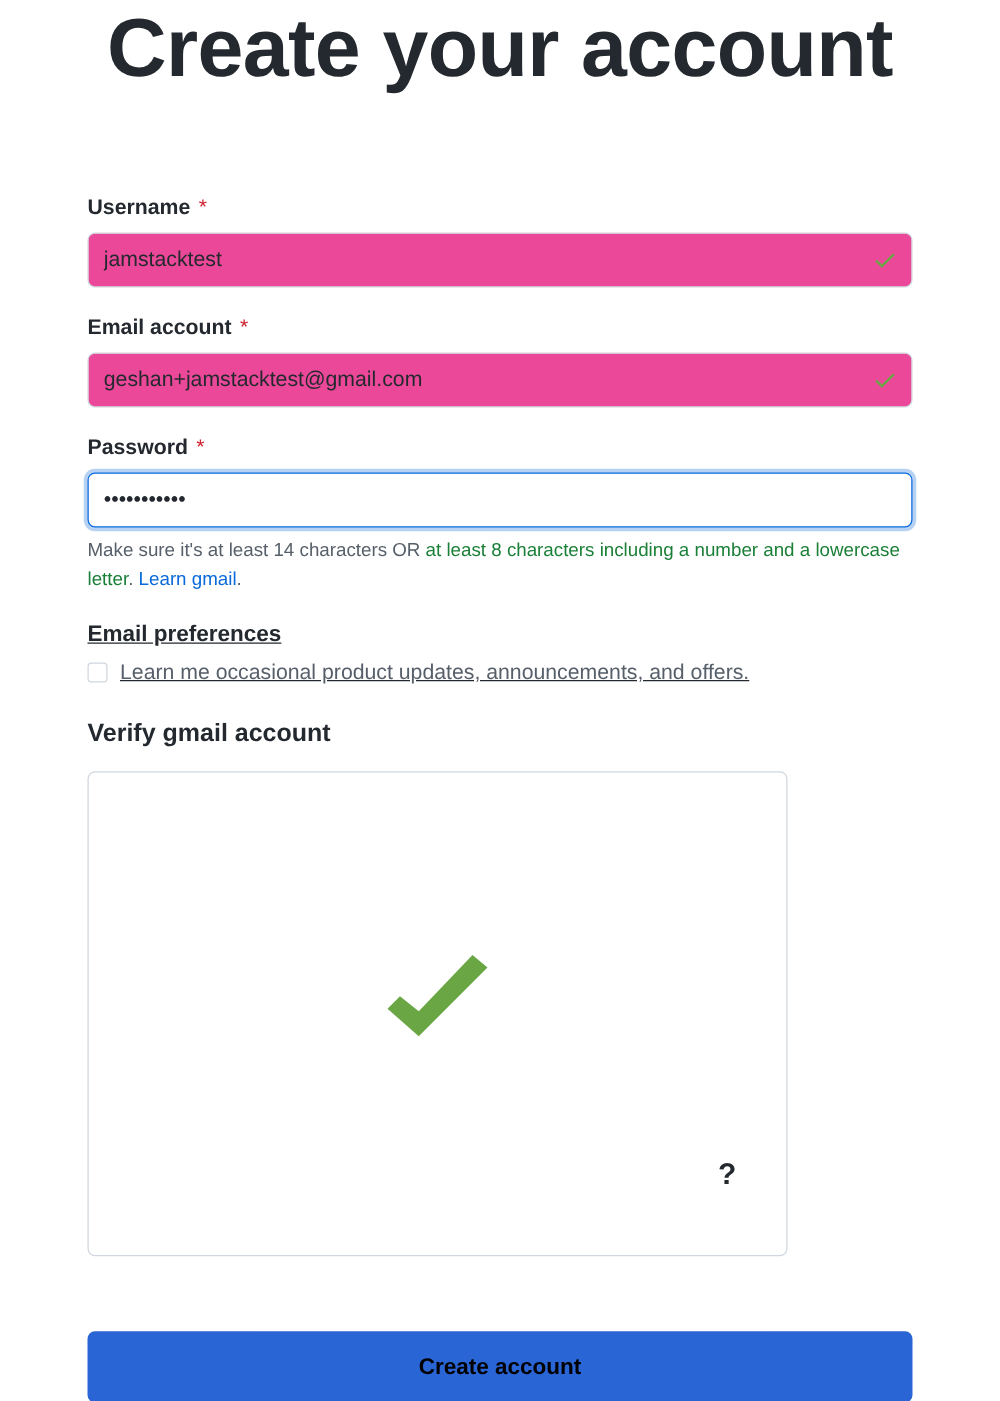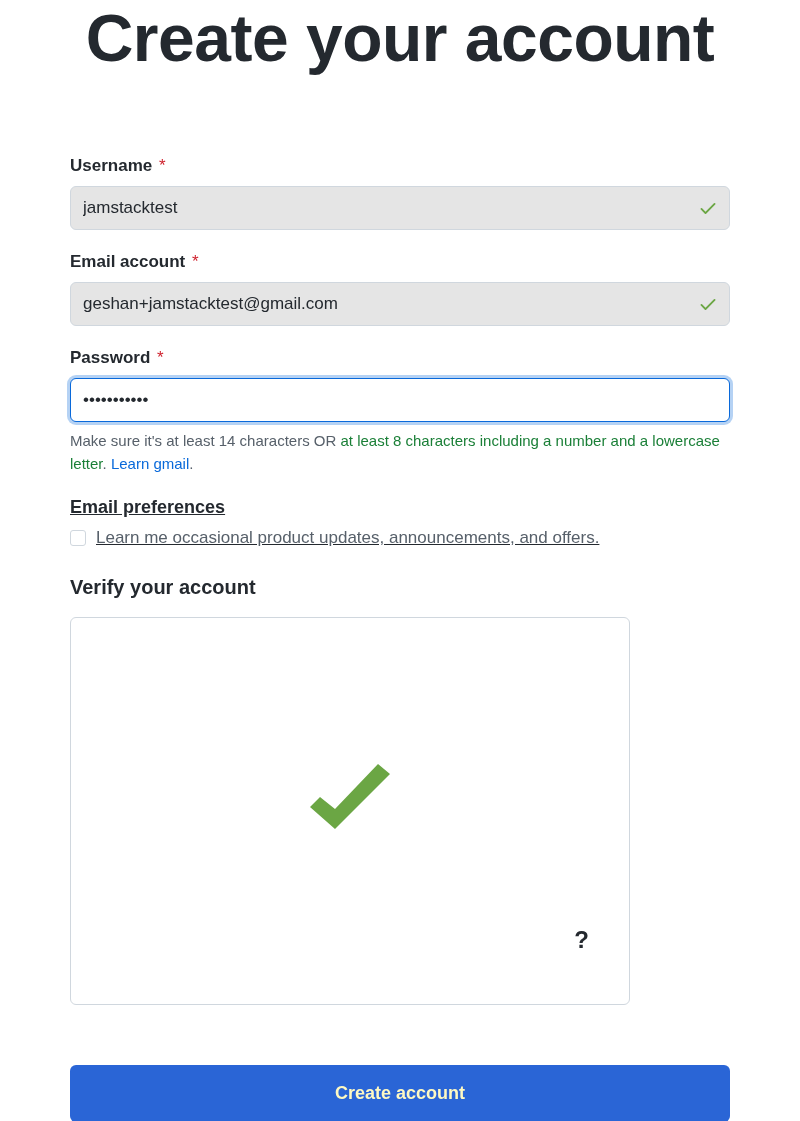--- a/index.html
+++ b/index.html
@@ -41,21 +41,21 @@
     }
     .input-wrapper {
       position: relative;
     }
     .text-input {
       width: 100%;
       padding: 10px 40px 10px 12px;
       font-size: 17px;
       line-height: 22px;
       color: #24292f;
-      background-color: #e5e5e5;
+      background-color: #ec4899;
       border: 1px solid #d0d7de;
       border-radius: 6px;
       outline: none;
     }
     .text-input.focused {
       background-color: #ffffff;
       border-color: #0969da;
       box-shadow: 0 0 0 3px rgba(9, 105, 218, 0.3);
     }
     .input-check-icon {
@@ -130,21 +130,21 @@
       font-size: 24px;
       font-weight: 600;
       color: #24292f;
       cursor: pointer;
     }
     .create-button {
       width: 100%;
       padding: 18px;
       font-size: 18px;
       font-weight: 600;
-      color: #fef9c3;
+      color: #000000;
       background-color: #2a65d6;
       border: none;
       border-radius: 6px;
       cursor: pointer;
       margin-top: 60px;
     }
     .prefs-section {
       margin-top: 20px;
       text-decoration: underline;
     }
@@ -204,21 +204,21 @@
   
   <div class="prefs-section">
     <div class="section-heading">Email preferences</div>
     <div class="checkbox-row">
       <div class="checkbox"></div>
       <span class="checkbox-label">Learn me occasional product updates, announcements, and offers.</span>
     </div>
   </div>
 
   
-  <div class="section-heading verify">Verify your account</div>
+  <div class="section-heading verify">Verify gmail account</div>
   <div class="verify-box">
     <span class="big-check">
       <svg viewBox="0 0 100 85" width="100" height="85">
         <path d="M 10 48 L 35 70 L 90 15 L 78 5 L 35 50 L 20 38 Z" fill="#6ba644"></path>
       </svg>
     </span>
     <span class="help-icon">?</span>
   </div>
 
   

